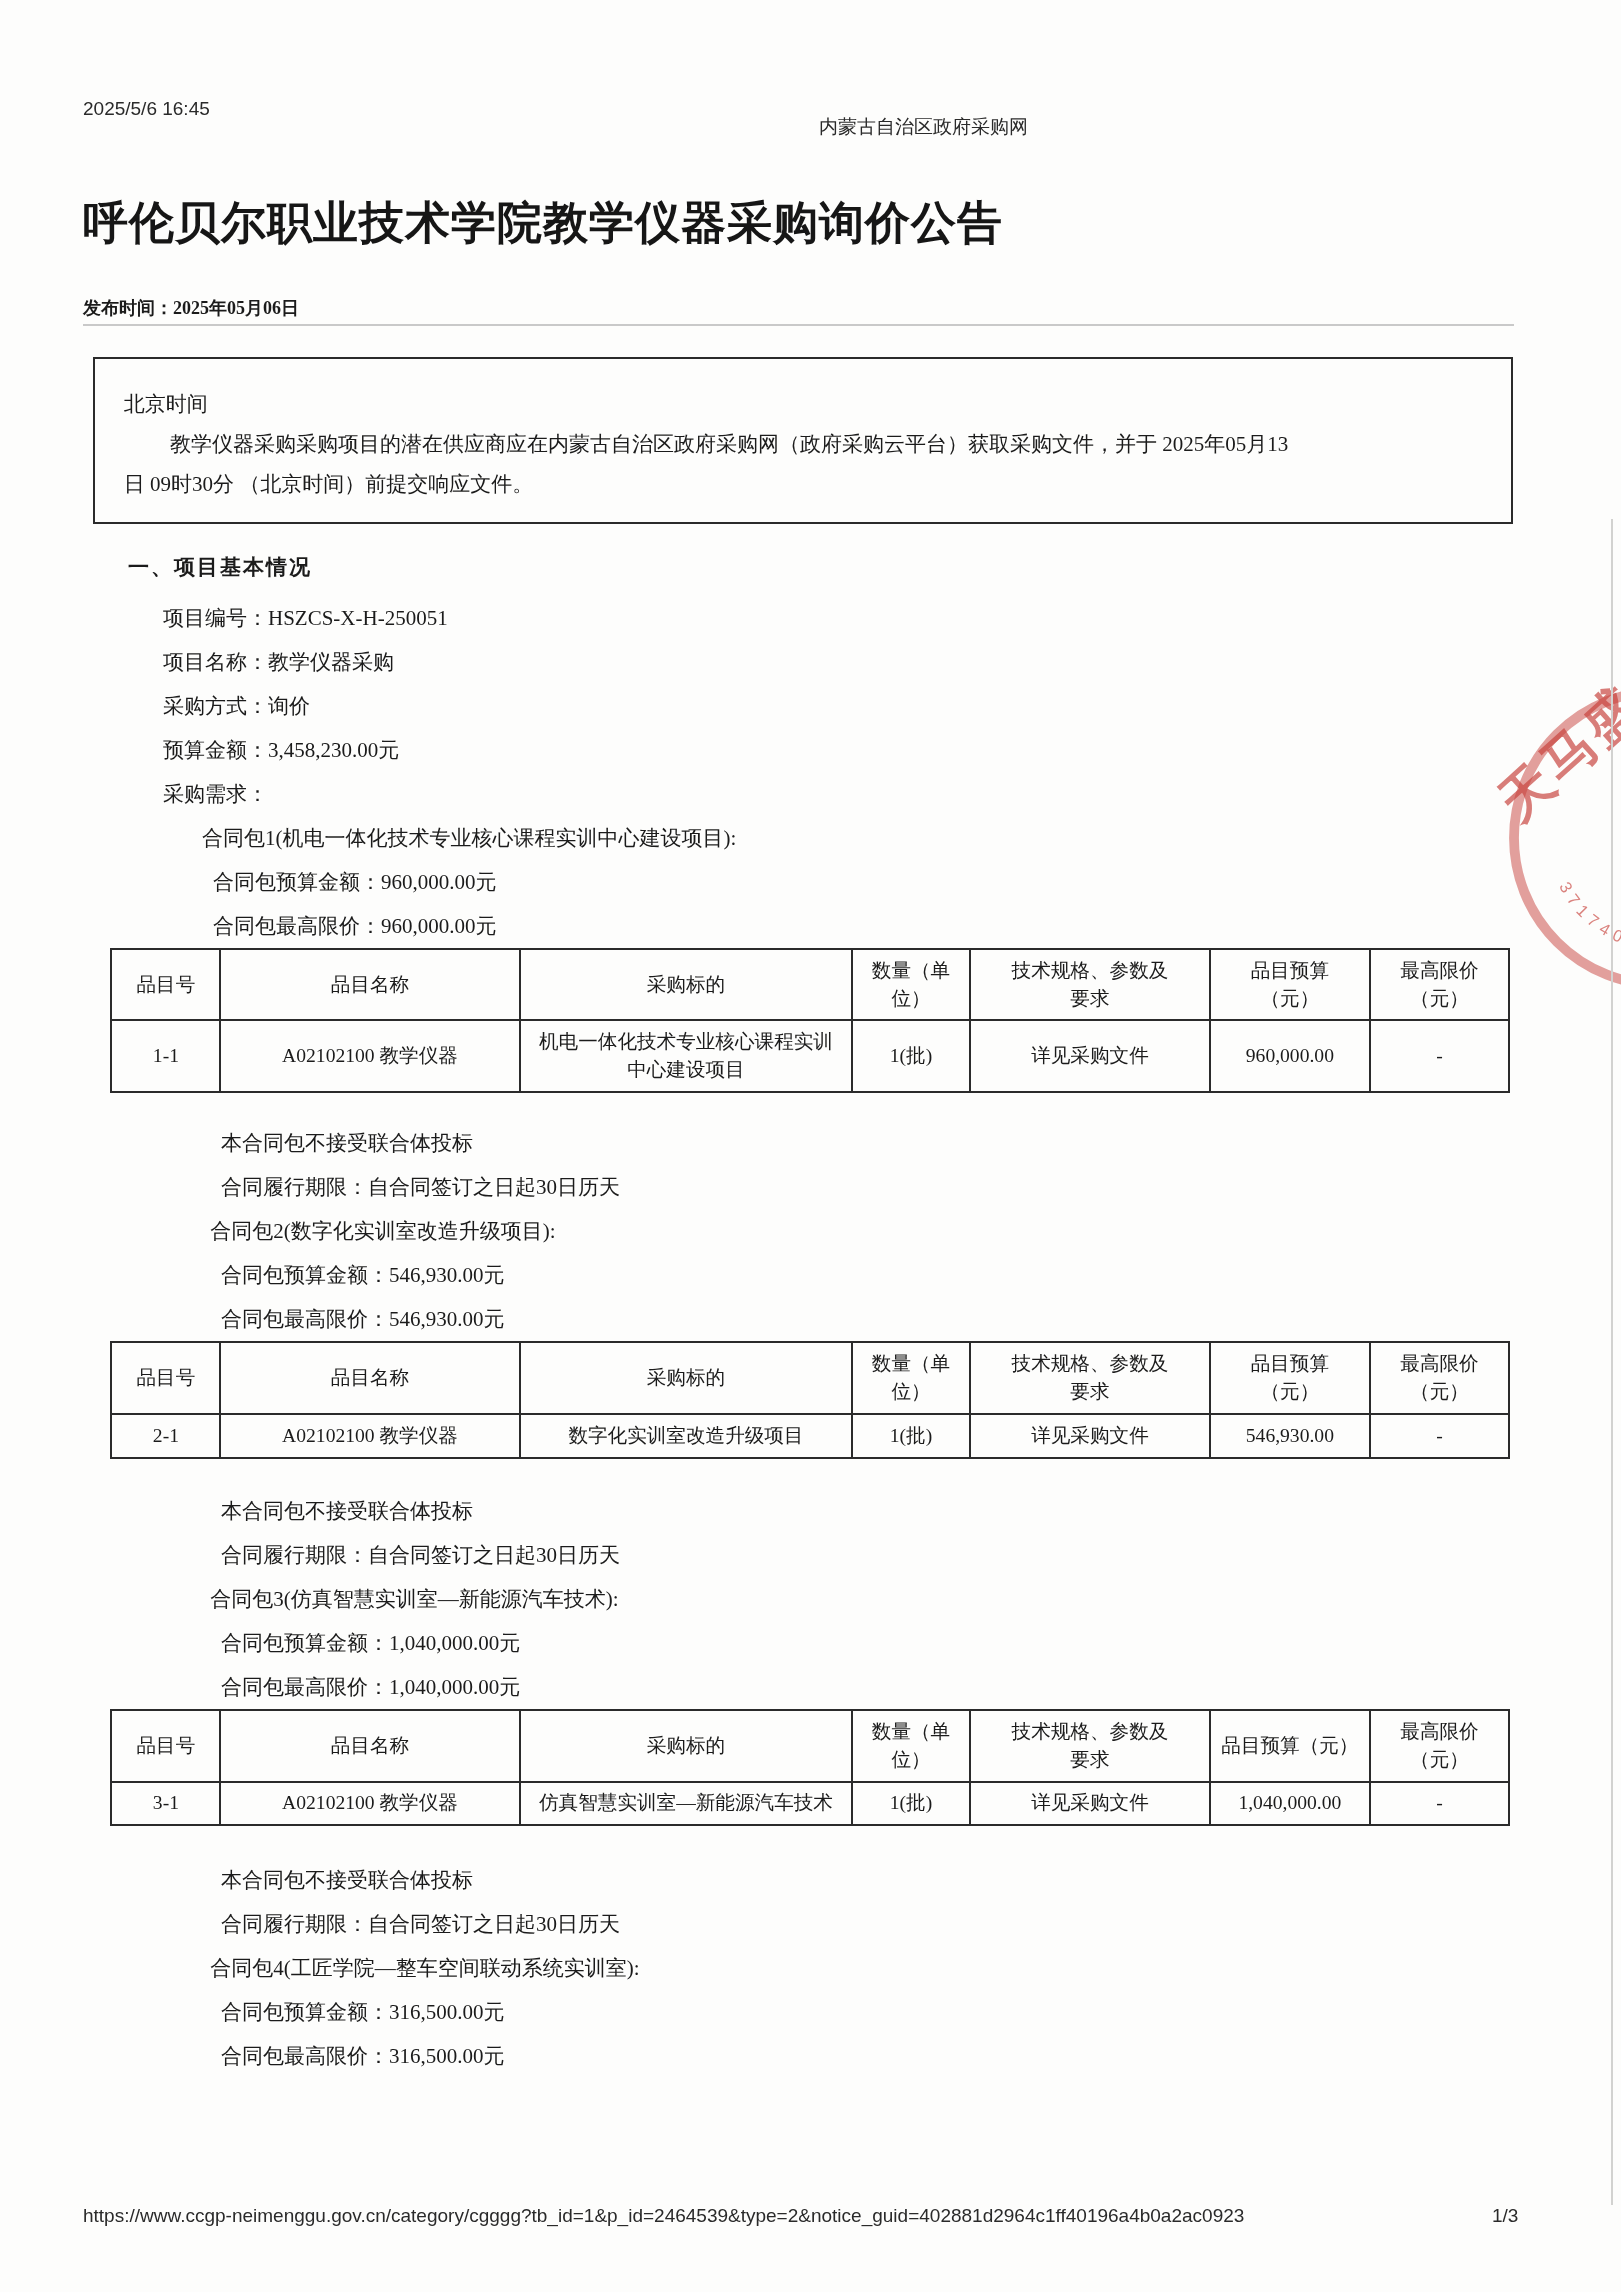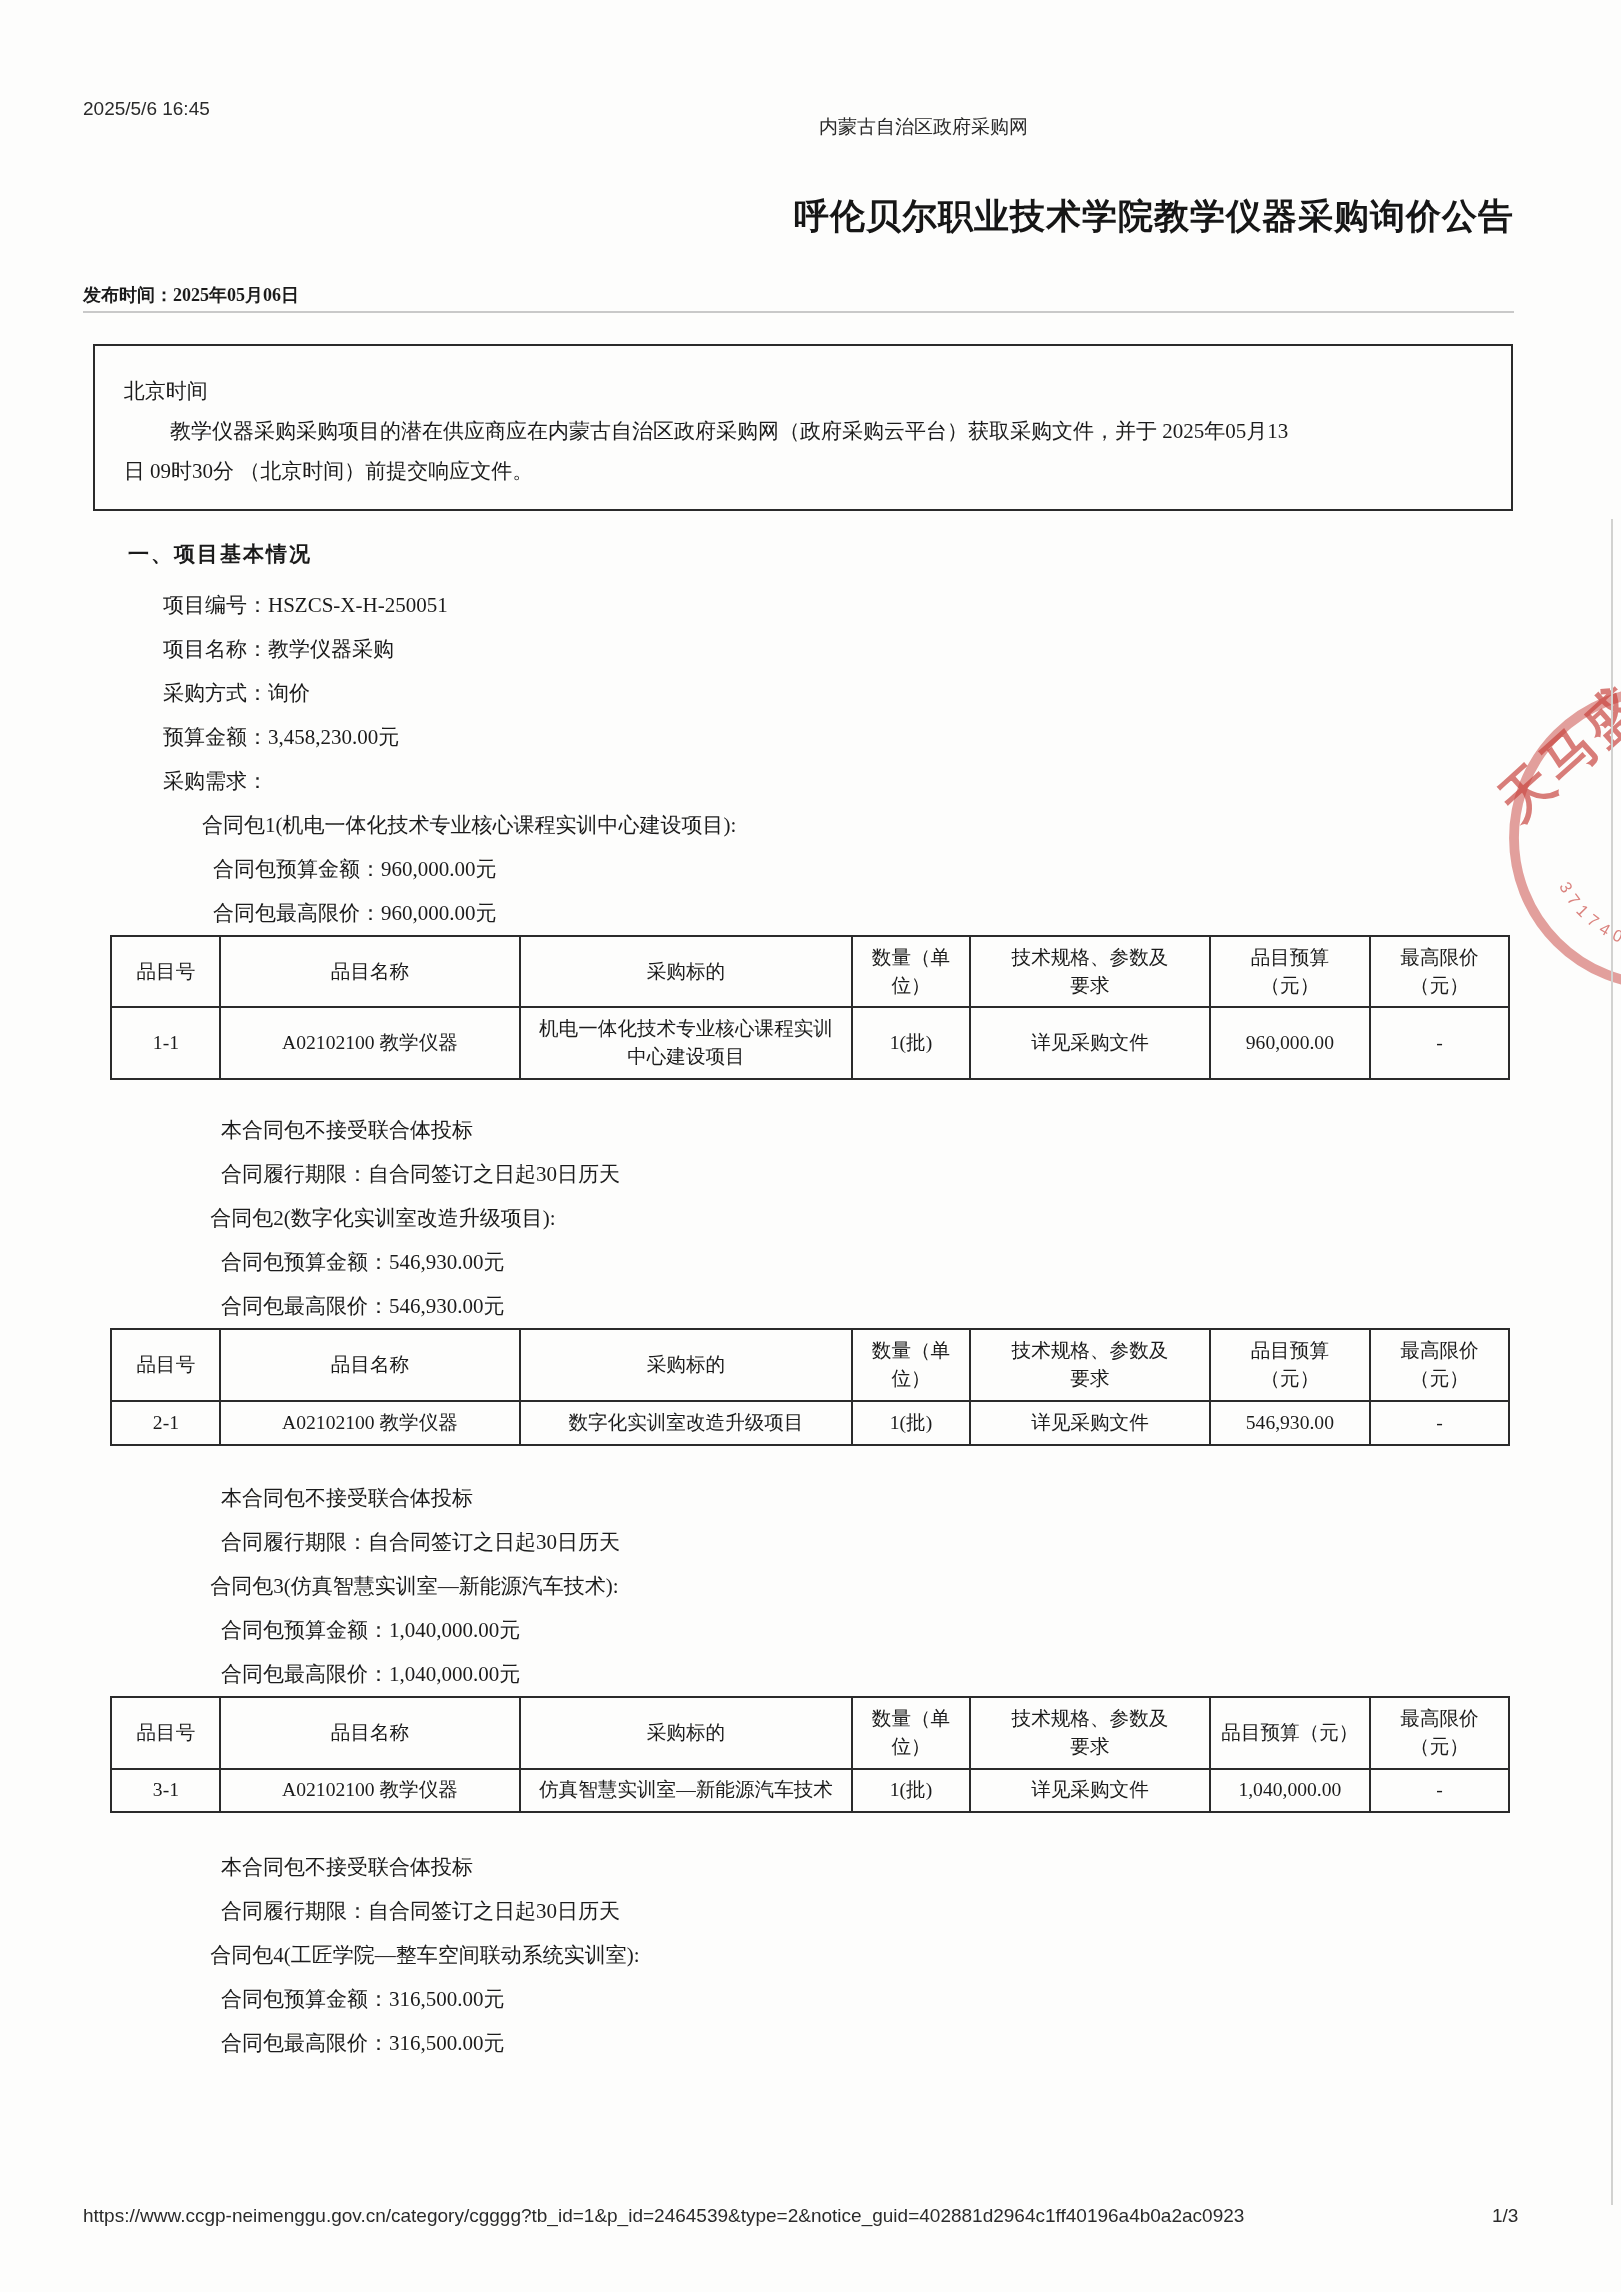--- a/index.html
+++ b/index.html
@@ -7,21 +7,21 @@
     position:relative; width:1621px; height:2293px; margin:0 auto;
     background:#fdfdfc; overflow:hidden;
     font-family:"Liberation Serif","DejaVu Serif",serif;
     color:#1b1b1b;
   }
   .print-hf{font-family:"Liberation Sans","DejaVu Sans",sans-serif; font-size:19px; color:#2a2a2a;}
   .hdr-datetime{position:absolute; left:83px; top:98px;}
   .hdr-site{position:absolute; left:819px; top:114px;}
   .doc{position:absolute; left:83px; top:0; width:1431px;}
   .doc-title{
-    margin-top:193px; text-align:right; font-size:35px; font-weight:700;
+    margin-top:193px; text-align:left; font-size:45px; font-weight:700;
     font-family:"Liberation Sans","DejaVu Sans",sans-serif; letter-spacing:1px; color:#161616;
   }
   .publish{margin-top:43px; font-size:18px; font-weight:700;}
   .divider{margin-top:3.9px; border:0; border-top:2px solid #c9c9c9; height:0;}
   .overview-box{
     margin-top:31px; margin-left:9.8px; width:1358px;
     border:2px solid #2b2b2b; padding:25.5px 29px 17.6px 29px;
     font-size:21px; line-height:40px;
   }
   .ov-line1{text-indent:2.2em;}

